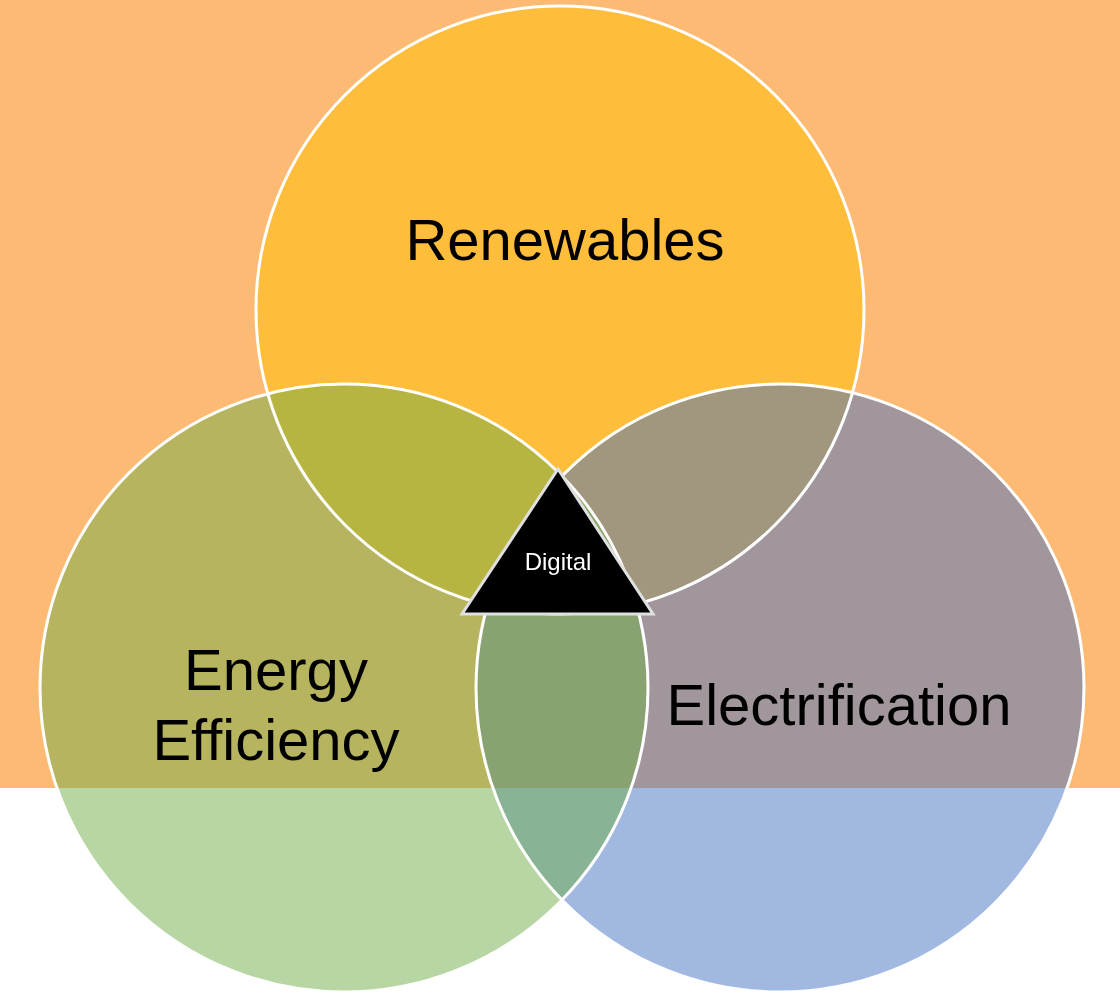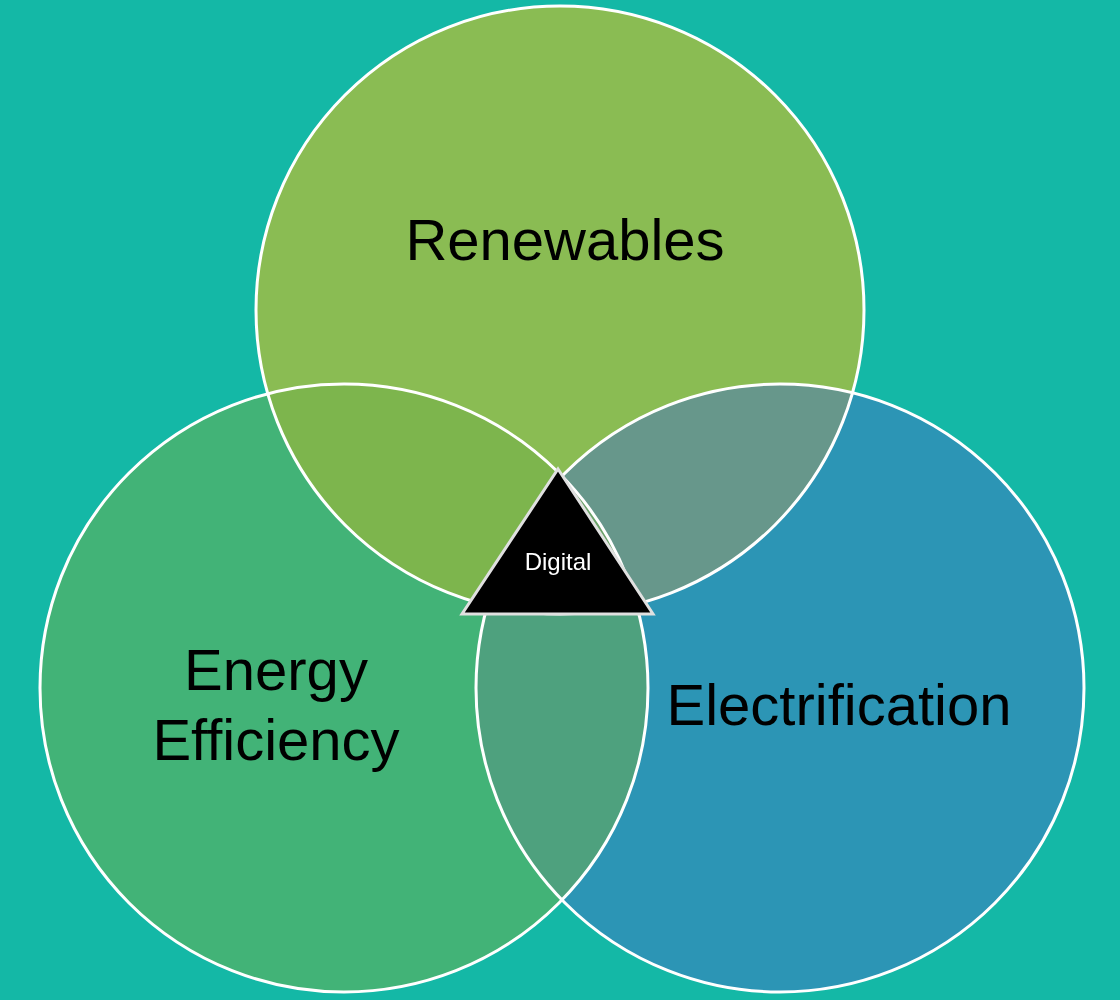--- a/index.html
+++ b/index.html
@@ -7,22 +7,22 @@
     padding: 0;
     background: #FFFFFF;
     width: 1120px;
     height: 1000px;
     overflow: hidden;
     font-family: "Liberation Sans", sans-serif;
   }
   .stage {
     position: relative;
     width: 1120px;
-    height: 1000px;
-    background: #14b8a6;
+    height: 788px;
+    background: #fdba74;
   }
   svg { display: block; }
   .circle-label {
     font-family: "Liberation Sans", sans-serif;
     font-size: 58px;
     font-weight: 400;
   }
   .center-label {
     font-family: "Liberation Sans", sans-serif;
     font-size: 24px;

